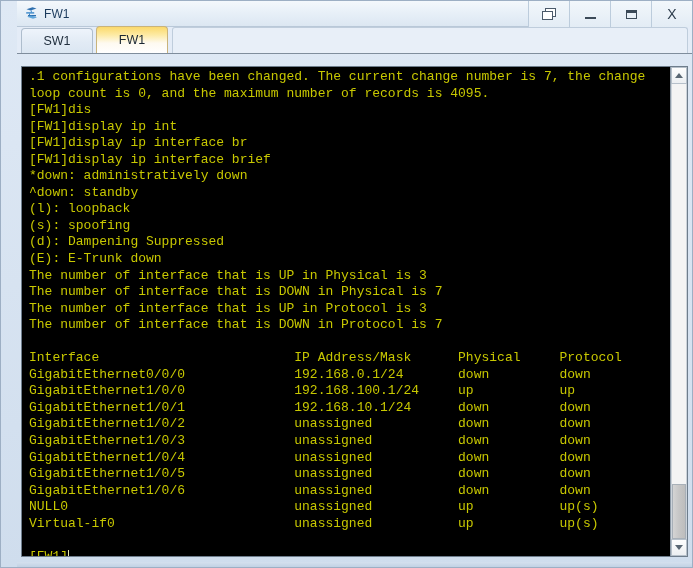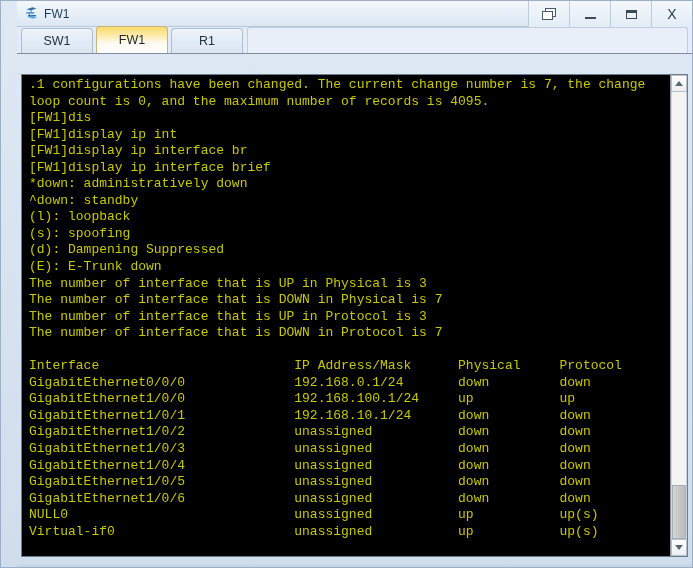--- a/index.html
+++ b/index.html
@@ -143,21 +143,21 @@
     background: #e8eff8;
     border: 1px solid #bfcddc;
     border-bottom: none;
     border-radius: 3px 3px 0 0;
   }
 
   
   .term-wrap {
     flex: 1 1 auto;
     position: relative;
-    margin: 20px 4px 5px 4px;
+    margin: 12px 4px 5px 4px;
     border: 1px solid #6e7d8c;
     background: #000;
     display: flex;
     overflow: hidden;
     gap: 20px;
   }
   .term {
     flex: 1 1 auto;
     background: #000000;
     color: #c8c800;
@@ -271,23 +271,20 @@
     </div>
   </div>
 
   <div class="tabstrip">
     <div class="tab">
       <span>SW1</span>
     </div>
     <div class="tab active">
       <span>FW1</span>
     </div>
-    <div class="tab">
-      <span>R1</span>
-    </div>
     <div class="tab-rest"></div>
   </div>
 
   <div class="term-wrap">
     <div class="term" id="term-output"><div class="line">.1 configurations have been changed. The current change number is 7, the change</div><div class="line">loop count is 0, and the maximum number of records is 4095.</div><div class="line">[FW1]dis</div><div class="line">[FW1]display ip int</div><div class="line">[FW1]display ip interface br</div><div class="line">[FW1]display ip interface brief</div><div class="line">*down: administratively down</div><div class="line">^down: standby</div><div class="line">(l): loopback</div><div class="line">(s): spoofing</div><div class="line">(d): Dampening Suppressed</div><div class="line">(E): E-Trunk down</div><div class="line">The number of interface that is UP in Physical is 3</div><div class="line">The number of interface that is DOWN in Physical is 7</div><div class="line">The number of interface that is UP in Protocol is 3</div><div class="line">The number of interface that is DOWN in Protocol is 7</div><div class="line blank">&nbsp;</div><div class="line">Interface                         IP Address/Mask      Physical     Protocol</div><div class="line">GigabitEthernet0/0/0              192.168.0.1/24       down         down</div><div class="line">GigabitEthernet1/0/0              192.168.100.1/24     up           up</div><div class="line">GigabitEthernet1/0/1              192.168.10.1/24      down         down</div><div class="line">GigabitEthernet1/0/2              unassigned           down         down</div><div class="line">GigabitEthernet1/0/3              unassigned           down         down</div><div class="line">GigabitEthernet1/0/4              unassigned           down         down</div><div class="line">GigabitEthernet1/0/5              unassigned           down         down</div><div class="line">GigabitEthernet1/0/6              unassigned           down         down</div><div class="line">NULL0                             unassigned           up           up(s)</div><div class="line">Virtual-if0                       unassigned           up           up(s)</div><div class="line blank">&nbsp;</div><div class="line">[FW1]<span class="cursor"></span></div></div>
 
     <div class="scrollbar">
       <div class="sb-btn">
         <span class="sb-arrow up"></span>
       </div>

